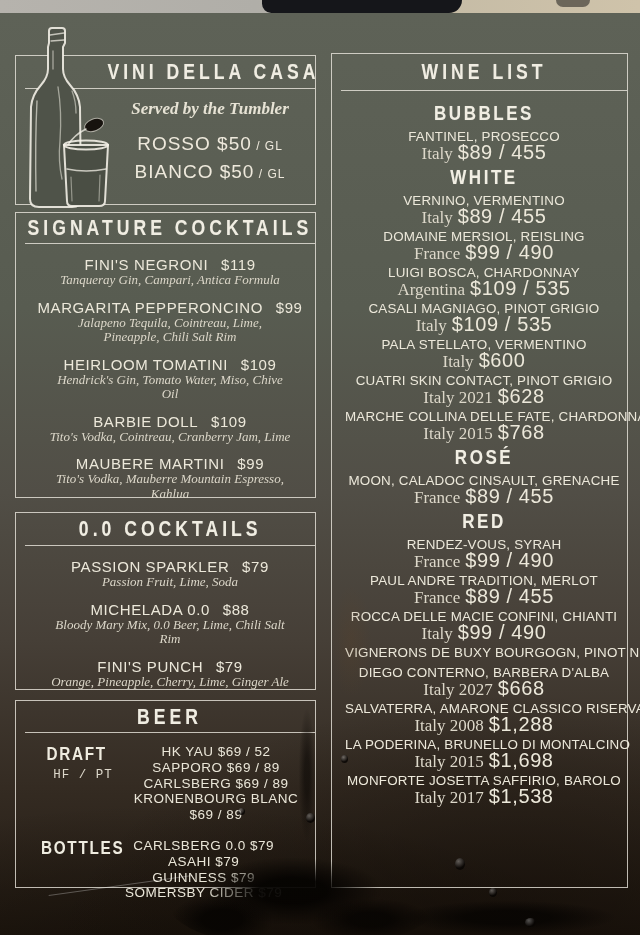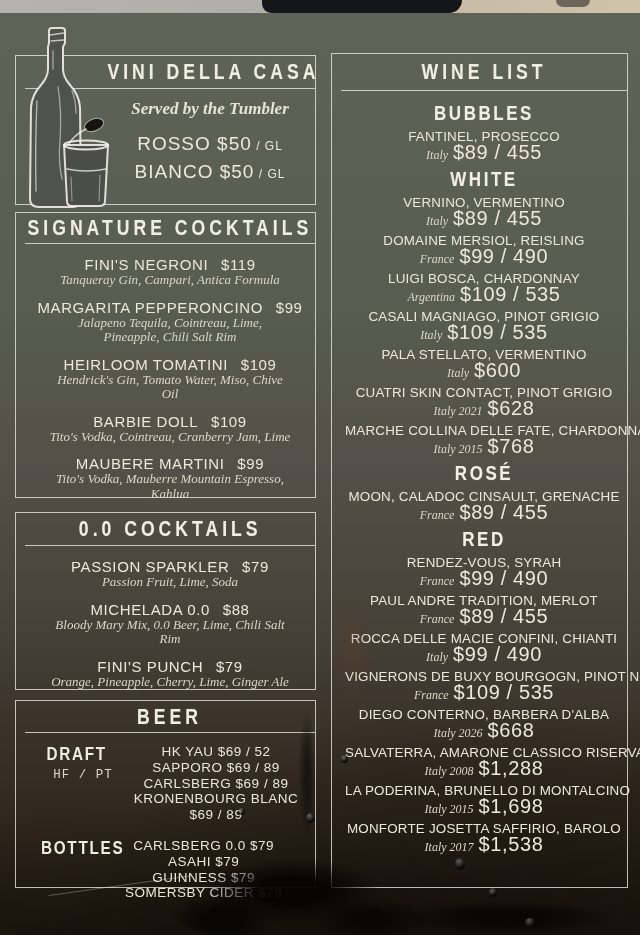--- a/index.html
+++ b/index.html
@@ -67,21 +67,21 @@
 
   
   .wine-body { padding:7px 4px 0; text-align:center; }
   .wine-heading { font-weight:bold; font-size:20px; letter-spacing:3px; color:#f1eee3;
     transform:scaleX(.85); margin:4px 0 5px; white-space:nowrap;
     text-shadow:0 0 1px rgba(255,255,255,.25); }
   .wine-row { margin-bottom:5.5px; }
   .wine-name { font-size:13.4px; letter-spacing:.2px; color:#ece8da; line-height:14.5px;
     white-space:nowrap; }
   .wine-sub { line-height:15px; }
-  .wine-origin { font-family:"Liberation Serif", serif; font-style:italic; font-size:12px;
+  .wine-origin { font-family:"Liberation Serif", serif; font-size:17px;
     color:#ddd8ca; margin-right:5px; }
   .wine-price { font-size:20px; letter-spacing:.6px; color:#ece8da; }
 
   
   .illus { position:absolute; left:22px; top:8px; z-index:3; }
 
   
   .stain, .drop, .scratch { position:absolute; pointer-events:none; }
   .stain-splat { left:168px; top:840px; width:270px; height:95px;
     background:
@@ -261,25 +261,24 @@
           <div class="wine-row">
             <div class="wine-name">PAUL ANDRE TRADITION, MERLOT</div>
             <div class="wine-sub"><span class="wine-origin">France</span><span class="wine-price">$89 / 455</span></div>
           </div>
           <div class="wine-row">
             <div class="wine-name">ROCCA DELLE MACIE CONFINI, CHIANTI</div>
             <div class="wine-sub"><span class="wine-origin">Italy</span><span class="wine-price">$99 / 490</span></div>
           </div>
           <div class="wine-row">
             <div class="wine-name">VIGNERONS DE BUXY BOURGOGN, PINOT NOIR</div>
-            <div class="wine-sub"><span class="wine-origin">France</span><span class="wine-price">$109 / 535</span></div>
           </div>
           <div class="wine-row">
             <div class="wine-name">DIEGO CONTERNO, BARBERA D'ALBA</div>
-            <div class="wine-sub"><span class="wine-origin">Italy 2026</span><span class="wine-price">$668</span></div>
+            <div class="wine-sub"><span class="wine-origin">Italy 2027</span><span class="wine-price">$668</span></div>
           </div>
           <div class="wine-row">
             <div class="wine-name">SALVATERRA, AMARONE CLASSICO RISERVA</div>
             <div class="wine-sub"><span class="wine-origin">Italy 2008</span><span class="wine-price">$1,288</span></div>
           </div>
           <div class="wine-row">
             <div class="wine-name">LA PODERINA, BRUNELLO DI MONTALCINO</div>
             <div class="wine-sub"><span class="wine-origin">Italy 2015</span><span class="wine-price">$1,698</span></div>
           </div>
           <div class="wine-row">

